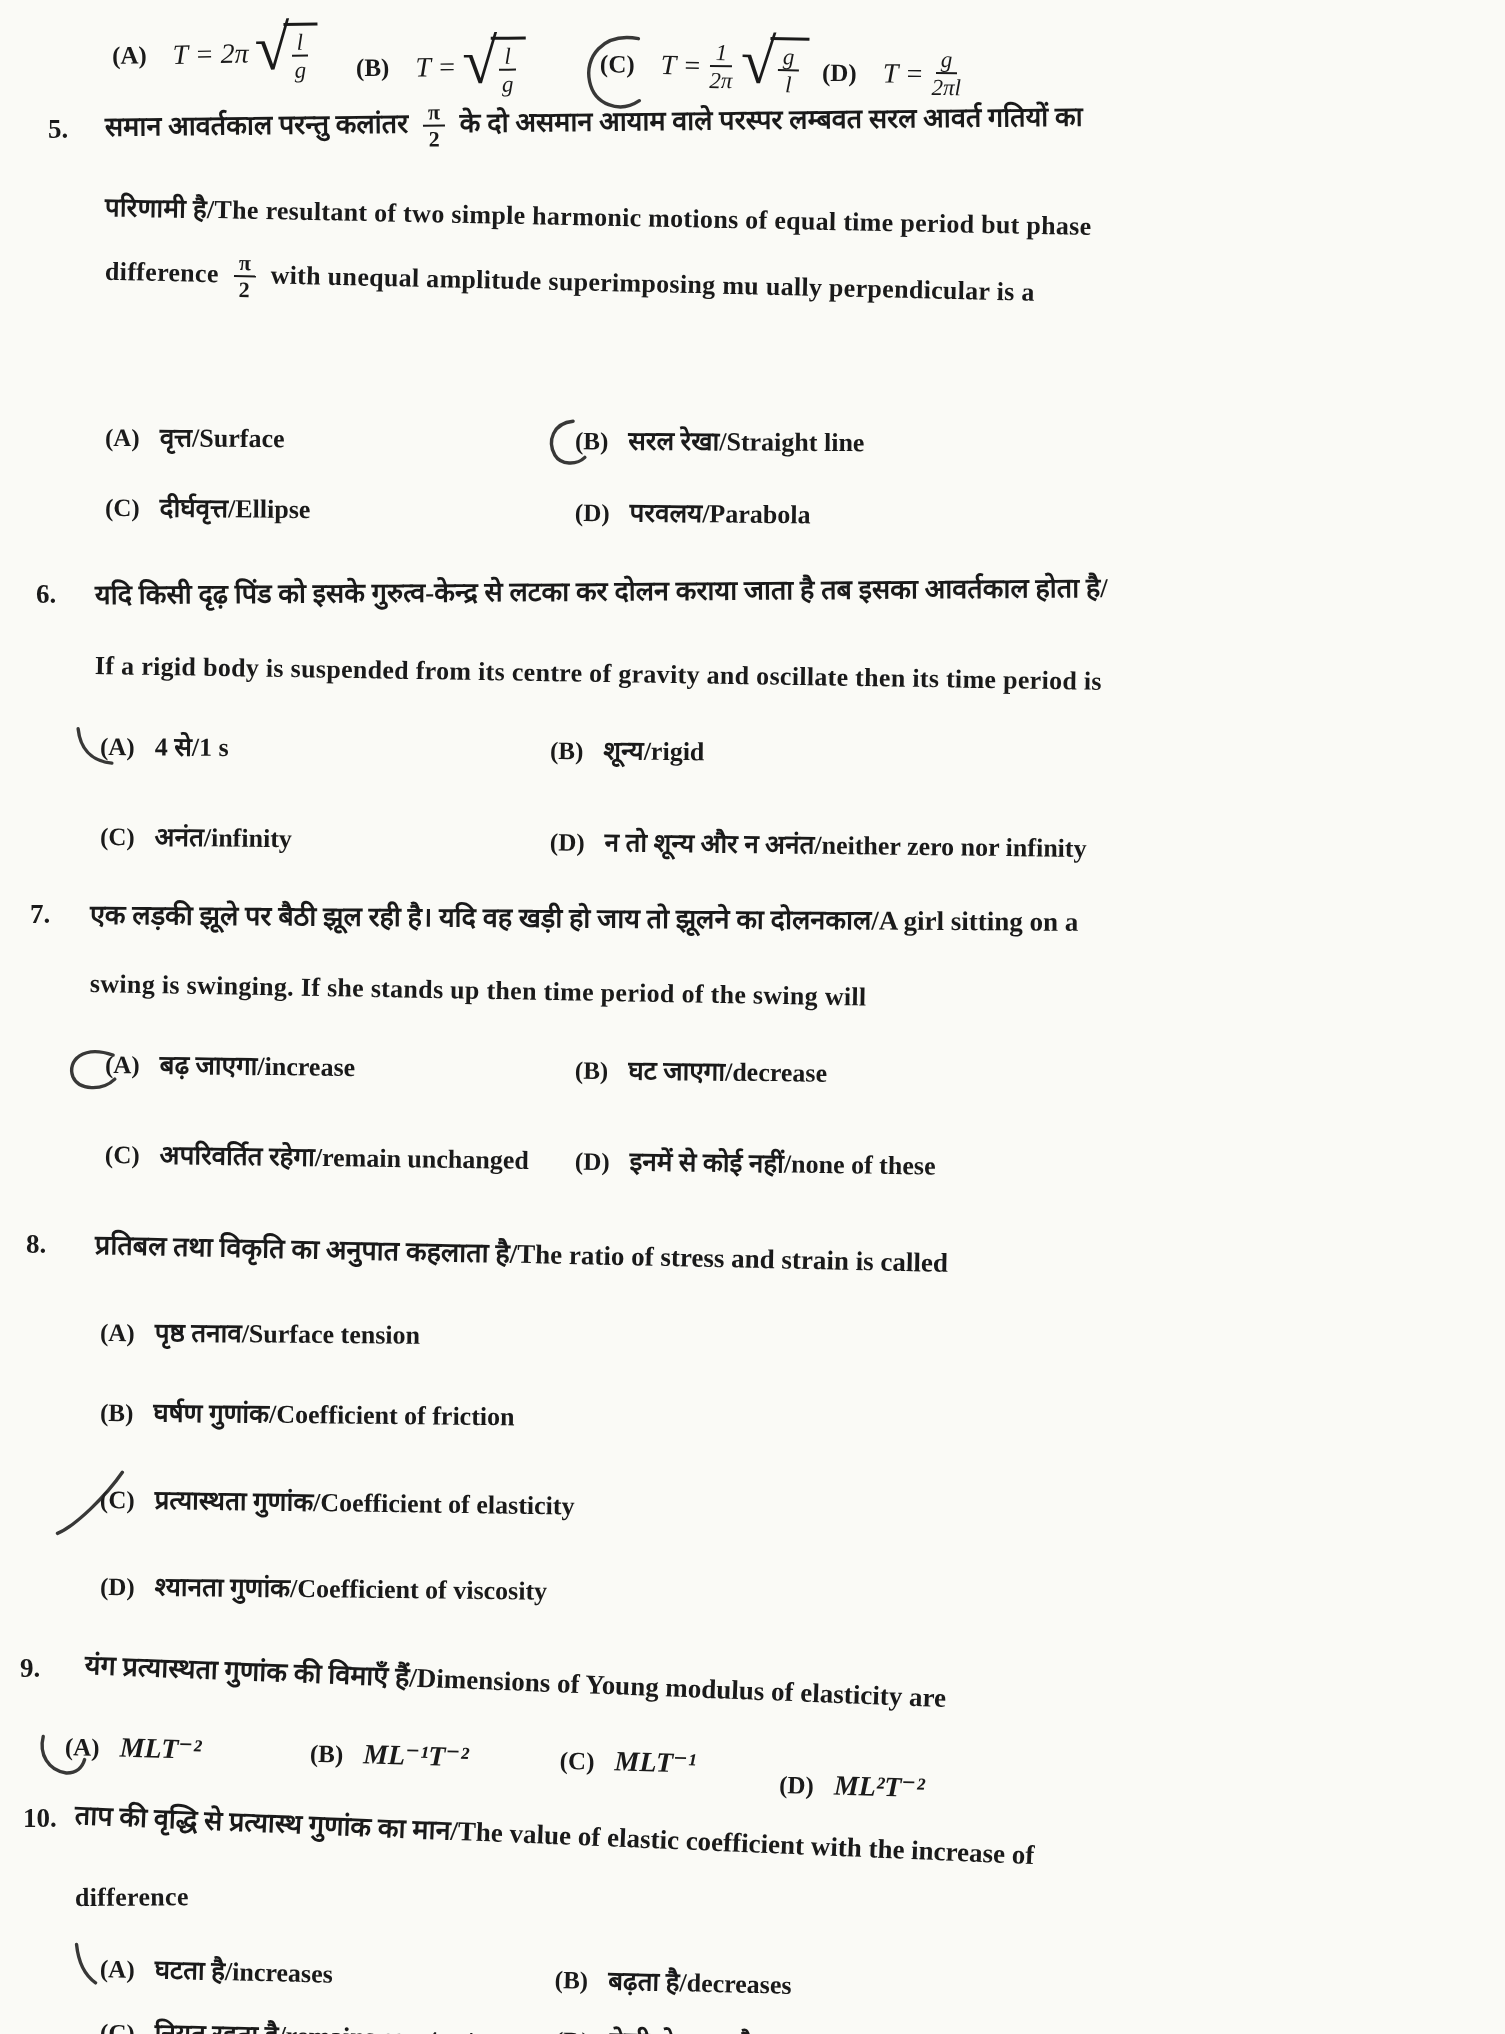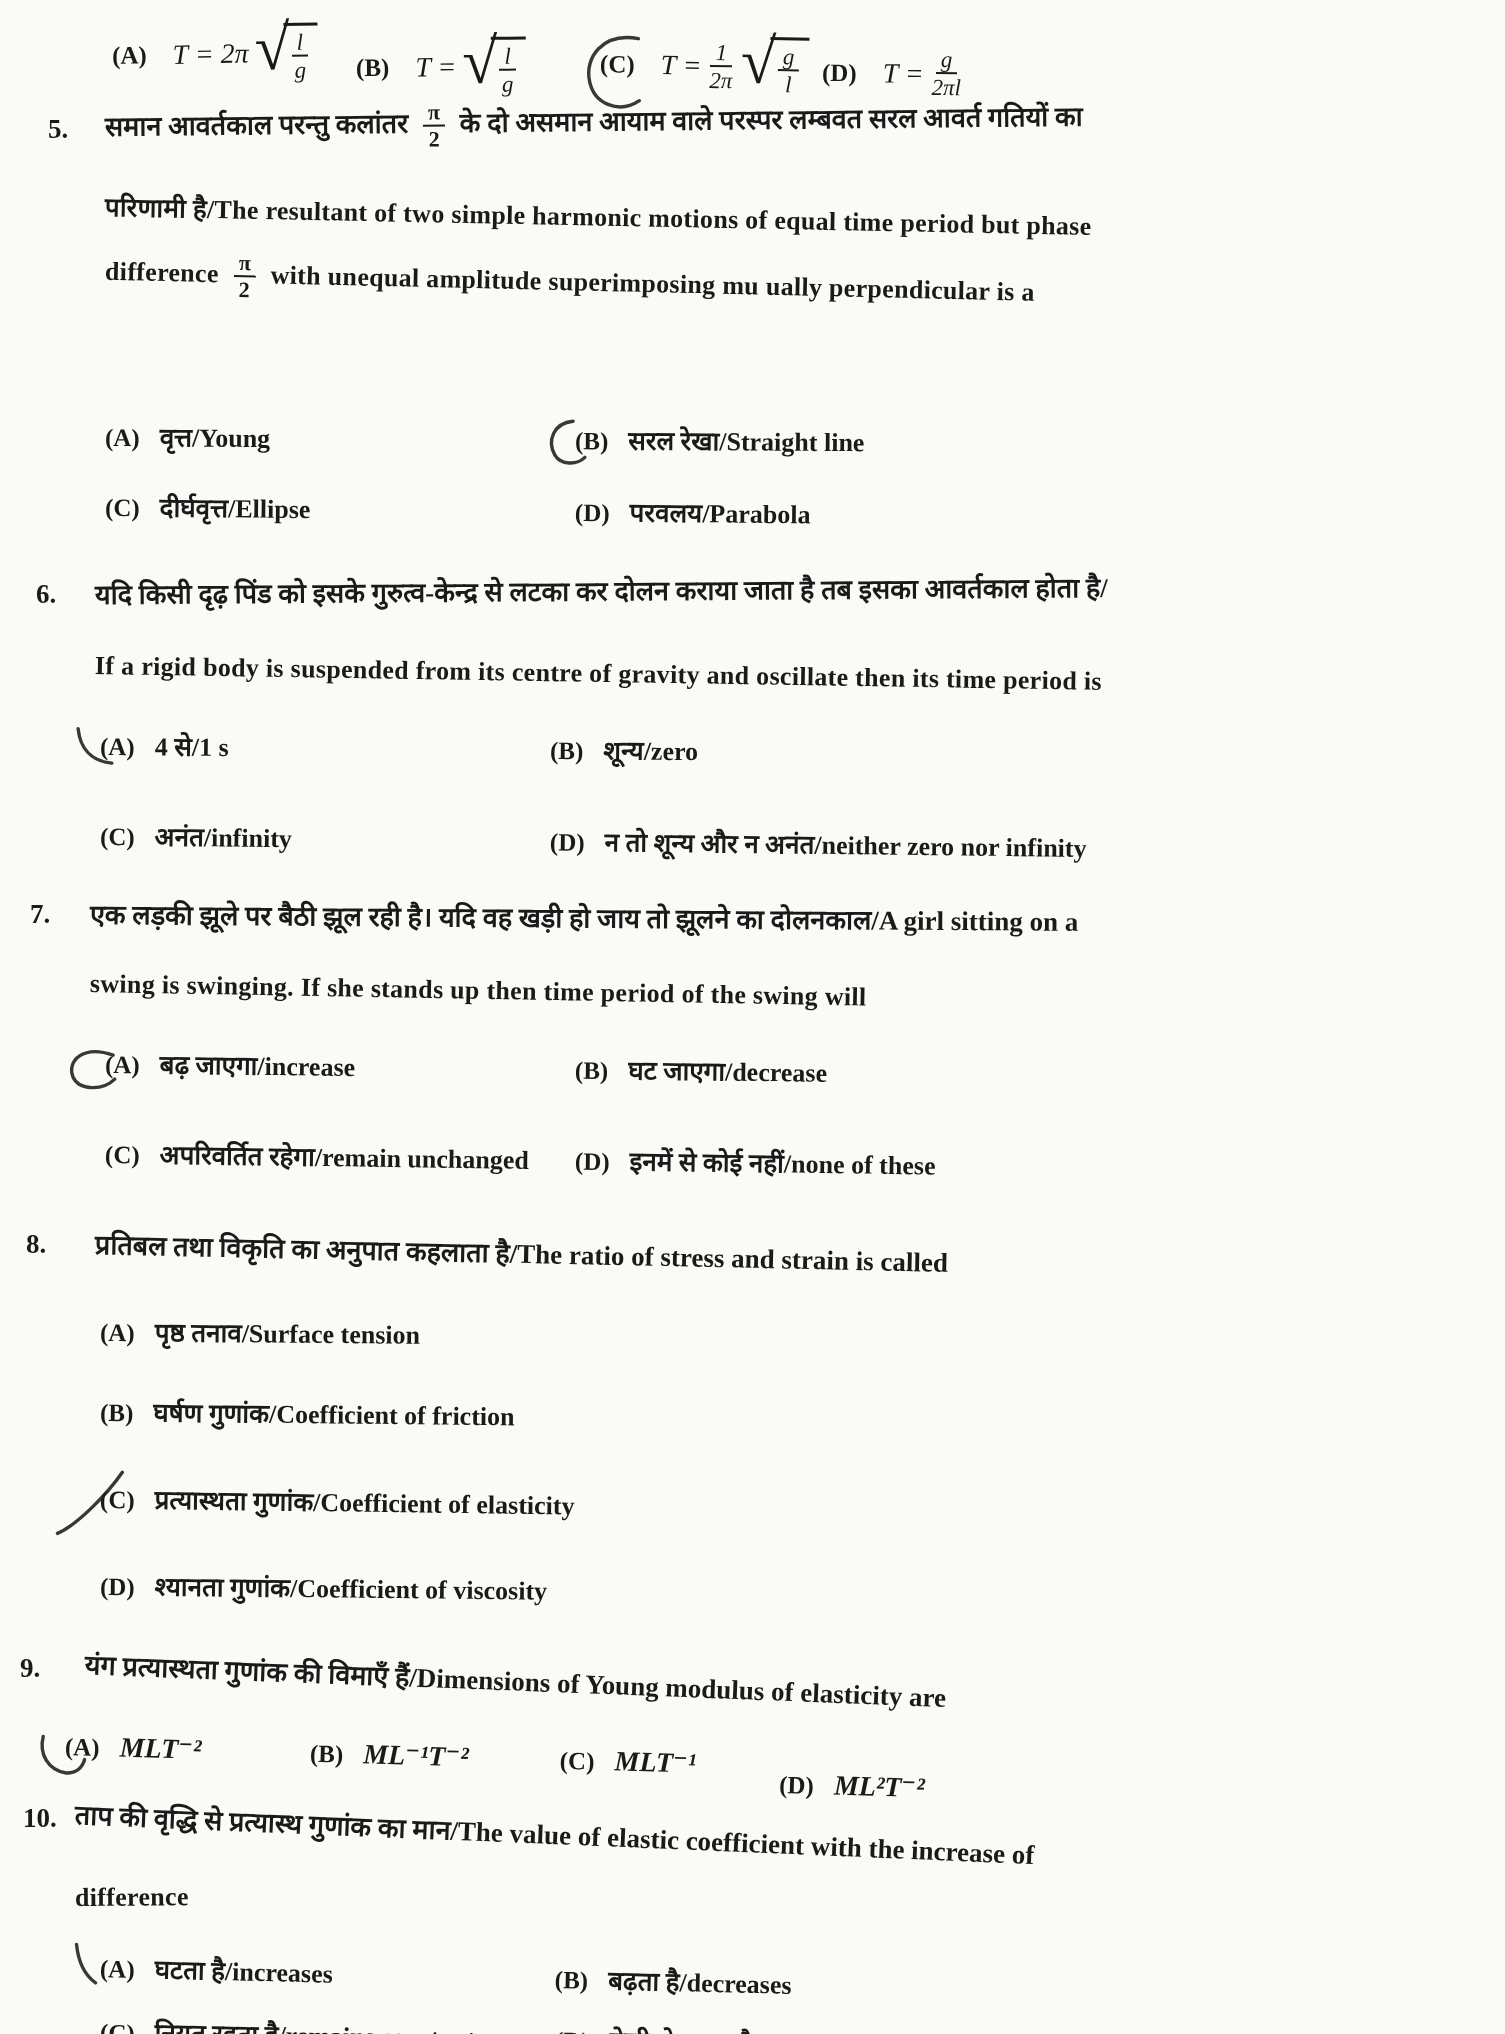--- a/index.html
+++ b/index.html
@@ -112,21 +112,21 @@
       <span class="frac">
           <span class="num">π</span>
           <span class="den">2</span>
         </span>
       <span>with unequal amplitude superimposing mu ually perpendicular is a</span>
     </div>
     <div class="optrow" style="left:105px;top:318px;transform:rotate(0.4deg);">
       <span class="colL" style="width:470px;">
         <span class="opt">
           <span class="optlabel">(A)</span>
-          <span>वृत्त/Young</span>
+          <span>वृत्त/Surface</span>
         </span>
       </span>
       <span class="opt">
         <svg class="pen" style="left:-30px;top:-4px;width:46px;height:52px;" viewBox="0 0 46 52">
             <path d="M28 4 C8 6, 2 24, 10 38 C16 48, 32 48, 40 40"></path>
           </svg>
         <span class="optlabel">(B)</span>
         <span>सरल रेखा/Straight line</span>
       </span>
     </div>
@@ -153,21 +153,21 @@
         <span class="opt">
           <svg class="pen" style="left:-26px;top:-2px;width:44px;height:46px;" viewBox="0 0 44 46">
               <path d="M4 4 C6 22, 16 36, 38 38"></path>
             </svg>
           <span class="optlabel">(A)</span>
           <span>4 से/1 s</span>
         </span>
       </span>
       <span class="opt">
         <span class="optlabel">(B)</span>
-        <span>शून्य/zero</span>
+        <span>शून्य/rigid</span>
       </span>
     </div>
     <div class="optrow" style="left:100px;top:242px;transform:rotate(0.7deg);">
       <span class="colL" style="width:450px;">
         <span class="opt">
           <span class="optlabel">(C)</span>
           <span>अनंत/infinity</span>
         </span>
       </span>
       <span class="opt">

